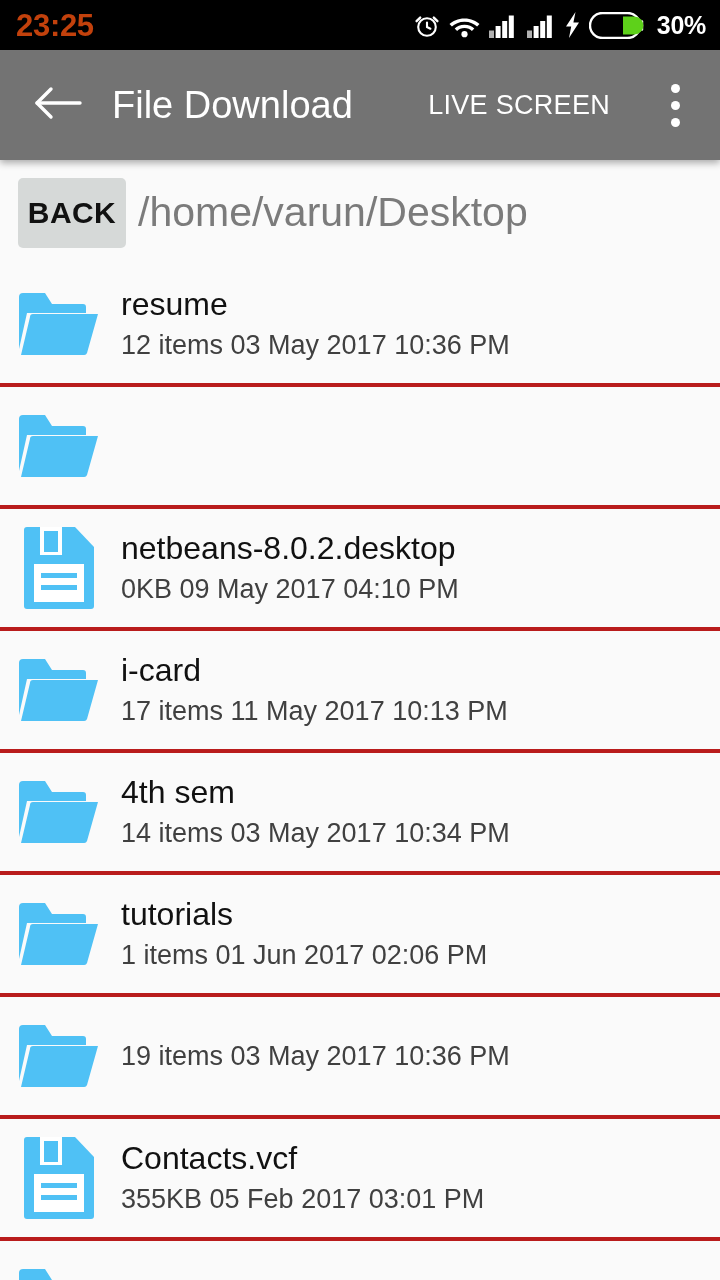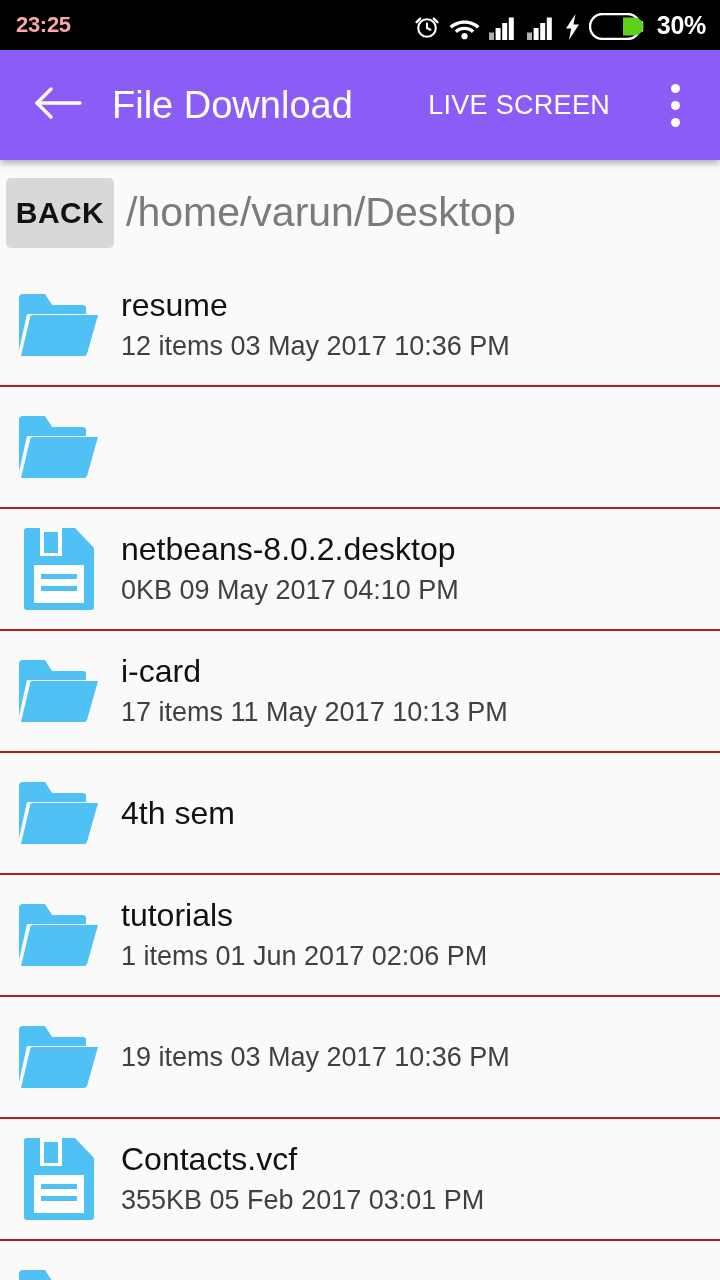--- a/index.html
+++ b/index.html
@@ -13,37 +13,37 @@
 
   
   .status-bar {
     position: absolute; top: 0; left: 0;
     width: 720px; height: 50px;
     background: #000;
     display: flex; align-items: center;
     padding: 0 14px 0 16px;
   }
   .status-time {
-    color: #fca5a5; font-size: 22px; font-weight: bold;
+    color: #c2410c; font-size: 31px; font-weight: bold;
     letter-spacing: -0.3px; line-height: 1;
   }
   .status-right {
-    margin-left: auto; display: flex; align-items: flex-end; gap: 9px;
+    margin-left: auto; display: flex; align-items: center; gap: 9px;
   }
   .status-right svg { display: block; }
   .battery-pct {
     color: #ffffff; font-size: 25px; font-weight: bold;
     margin-left: 3px; letter-spacing: -0.3px;
   }
 
   
   .app-bar {
     position: absolute; top: 50px; left: 0;
     width: 720px; height: 110px;
-    background: #8b5cf6;
+    background: #737373;
     display: flex; align-items: center;
     box-shadow: 0 3px 7px rgba(0,0,0,0.32);
     z-index: 5;
   }
   .back-arrow {
     width: 72px; height: 72px; margin-left: 22px;
     display: flex; align-items: center; justify-content: center;
     cursor: pointer;
   }
   .app-title {
@@ -67,21 +67,21 @@
   }
 
   
   .path-bar {
     position: absolute; top: 160px; left: 0;
     width: 720px; height: 105px;
     background: #fafafa;
     display: flex; align-items: center;
   }
   .back-btn {
-    margin-left: 6px;
+    margin-left: 18px;
     width: 108px; height: 70px;
     background: #d6d9d8;
     border-radius: 5px;
     display: flex; align-items: center; justify-content: center;
     color: #111111; font-size: 30px; font-weight: bold;
     letter-spacing: 0.4px; cursor: pointer;
   }
   .path-text {
     margin-left: 12px;
     color: #7b7b7b; font-size: 41px;
@@ -91,21 +91,21 @@
   
   .file-list {
     position: absolute; top: 265px; left: 0;
     width: 720px; height: 1015px;
     overflow: hidden; background: #fafafa;
   }
   .file-row {
     position: relative;
     height: 122px; width: 720px;
     display: flex; align-items: center;
-    border-bottom: 2px solid #b91c1c;
+    border-bottom: 4px solid #b91c1c;
     cursor: pointer;
   }
   .file-icon {
     width: 84px; min-width: 84px; height: 84px;
     margin-left: 17px;
     display: flex; align-items: center; justify-content: center;
   }
   .file-icon svg { display: block; }
   .file-meta {
     margin-left: 20px; overflow: hidden;
@@ -256,20 +256,21 @@
       </div>
       <div class="file-row">
         <div class="file-icon">
           <svg width="84" height="66" viewBox="0 0 84 66">
             <path d="M2 6 A4 4 0 0 1 6 2 L28 2 L35 13 L66 13 A3 3 0 0 1 69 16 L69 22 L10 22 L2 58 Z" fill="#4fc1f5"></path>
             <path d="M13 26 A3 3 0 0 1 16 23 L81 23 L70 62 A3 3 0 0 1 67 64 L4 64 Z" fill="#4fc1f5"></path>
           </svg>
         </div>
         <div class="file-meta">
           <div class="file-name">4th sem</div>
+          <div class="file-sub">14 items 03 May 2017 10:34 PM</div>
         </div>
       </div>
       <div class="file-row">
         <div class="file-icon">
           <svg width="84" height="66" viewBox="0 0 84 66">
             <path d="M2 6 A4 4 0 0 1 6 2 L28 2 L35 13 L66 13 A3 3 0 0 1 69 16 L69 22 L10 22 L2 58 Z" fill="#4fc1f5"></path>
             <path d="M13 26 A3 3 0 0 1 16 23 L81 23 L70 62 A3 3 0 0 1 67 64 L4 64 Z" fill="#4fc1f5"></path>
           </svg>
         </div>
         <div class="file-meta">

